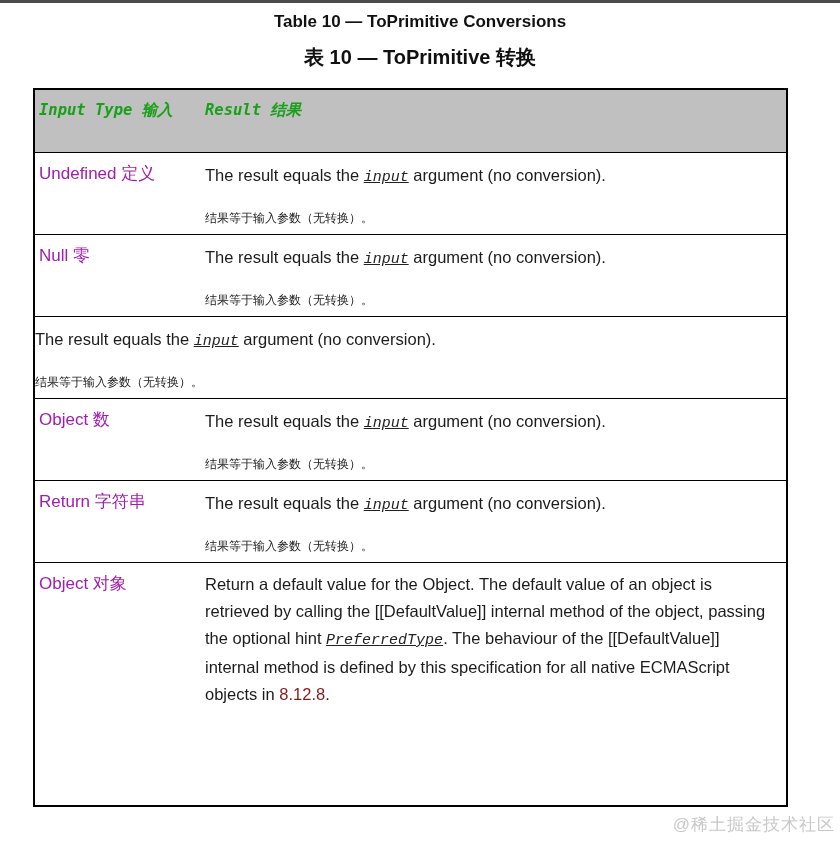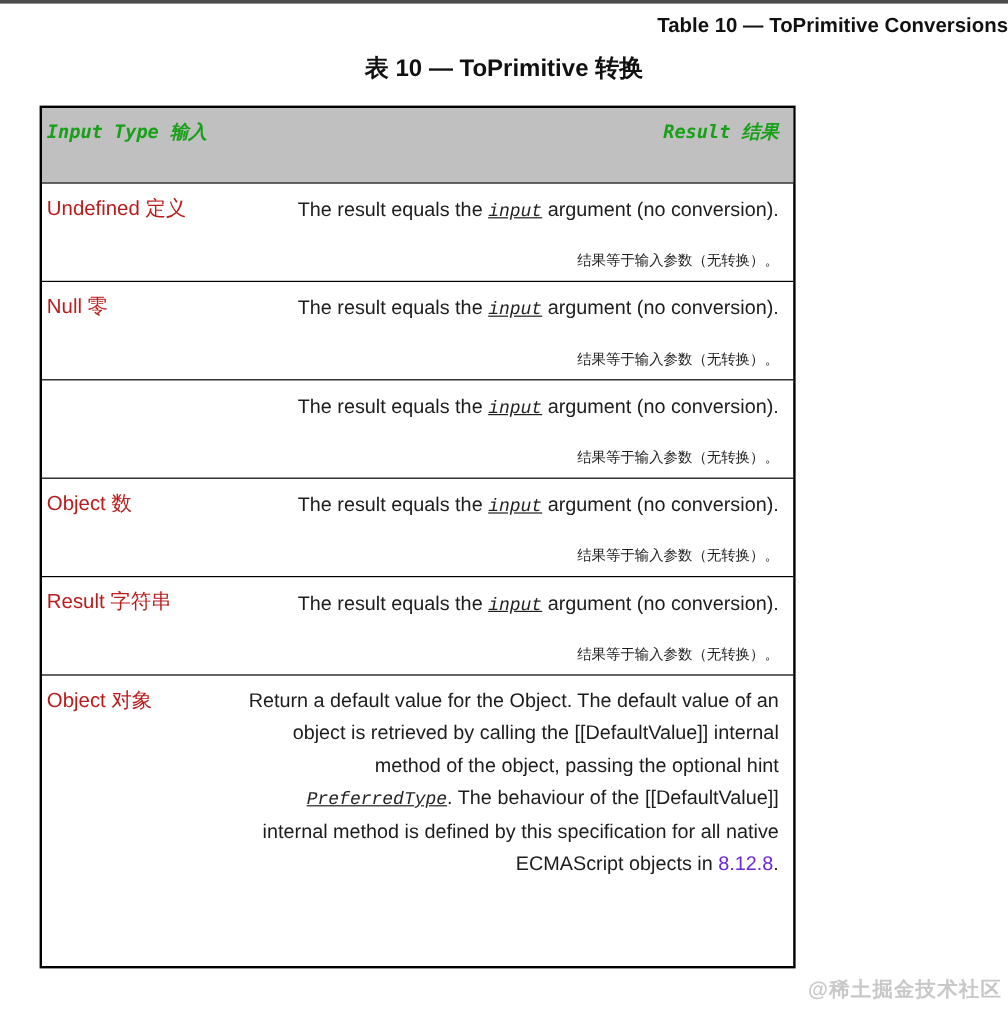--- a/index.html
+++ b/index.html
@@ -8,67 +8,66 @@
     position: relative; overflow: hidden;
     background: #ffffff;
     font-family: "Liberation Sans", "DejaVu Sans", sans-serif;
     color: #1c1c1c;
   }
   .top-strip {
     position: absolute; top: 0; left: 0;
     width: 840px; height: 3px; background: #4a4a4a;
   }
   .title-en {
-    margin: 12px 0 0 0; text-align: right;
+    margin: 12px 0 0 0; text-align: center;
     font-size: 17px; font-weight: bold; line-height: 20px; color: #111;
   }
   .title-zh {
     margin: 16px 0 0 0; text-align: center;
     font-size: 20px; font-weight: bold; line-height: 19px; color: #111;
   }
   .doc-table {
     margin: 21px 0 0 33px;
-    width: 630px;
+    width: 755px;
     border: 2px solid #000;
     box-sizing: border-box;
     background: #fff;
   }
   .t-row { display: flex; border-top: 1px solid #000; box-sizing: border-box; }
   .t-row.header { border-top: none; background: #c0c0c0; height: 62px; }
   .t-row.simple { height: 82px; }
   .t-row.object { height: 243px; }
   .c1 {
     width: 170px; flex: none; box-sizing: border-box;
     padding: 9px 6px 0 4px;
-    font-size: 17px; line-height: 24px; color: #b91c1c;
+    font-size: 17px; line-height: 24px; color: #a21caf;
   }
   .c2 {
     flex: 1; box-sizing: border-box;
     padding: 8px 12px 0 0;
-    text-align: right;
   }
   .header .c1, .header .c2 {
     font-family: "DejaVu Sans Mono", "Liberation Mono", monospace;
     font-style: italic; font-weight: bold;
     font-size: 15.5px; line-height: 30px;
     color: #18a018;
     padding-top: 5px;
   }
   .en { margin: 0 0 12px 0; font-size: 16.5px; line-height: 28px; color: #1c1c1c; }
   .zh { margin: 0; font-size: 12px; line-height: 28px; color: #1c1c1c; }
   .object .en { line-height: 27px; margin-bottom: 13px; }
   .object .zh { line-height: 27px; }
   .code {
     font-family: "Liberation Mono", "DejaVu Sans Mono", monospace;
     font-style: italic; font-size: 15px; color: #222; text-decoration: underline;
   }
-  .sec-link { color: #6d28d9; text-decoration: none; cursor: pointer; }
+  .sec-link { color: #7f1d1d; text-decoration: none; cursor: pointer; }
   .watermark {
     position: absolute; top: 813px; right: 5px;
-    font-size: 17px; color: #c8c8c8; letter-spacing: 1px; font-weight: bold;
+    font-size: 17px; color: #c8c8c8; letter-spacing: 1px;
   }
 </style>
 </head>
 <body>
 
 <div class="top-strip"></div>
 
 <div class="title-en">Table 10 — ToPrimitive Conversions</div>
 <div class="title-zh">表 10 — ToPrimitive 转换</div>
 
@@ -108,21 +107,21 @@
 
   <div class="t-row simple">
     <div class="c1">Object 数</div>
     <div class="c2">
       <p class="en"><span>The result equals the </span><span class="code">input</span><span> argument (no conversion).</span></p>
       <p class="zh">结果等于输入参数（无转换）。</p>
     </div>
   </div>
 
   <div class="t-row simple">
-    <div class="c1">Result 字符串</div>
+    <div class="c1">Return 字符串</div>
     <div class="c2">
       <p class="en"><span>The result equals the </span><span class="code">input</span><span> argument (no conversion).</span></p>
       <p class="zh">结果等于输入参数（无转换）。</p>
     </div>
   </div>
 
   <div class="t-row object">
     <div class="c1">Object 对象</div>
     <div class="c2">
       <p class="en"><span>Return a default value for the Object. The default value of an object is retrieved by calling the [[DefaultValue]] internal method of the object, passing the optional hint </span><span class="code">PreferredType</span><span>. The behaviour of the [[DefaultValue]] internal method is defined by this specification for all native ECMAScript objects in </span><a class="sec-link">8.12.8</a><span>.</span></p>

